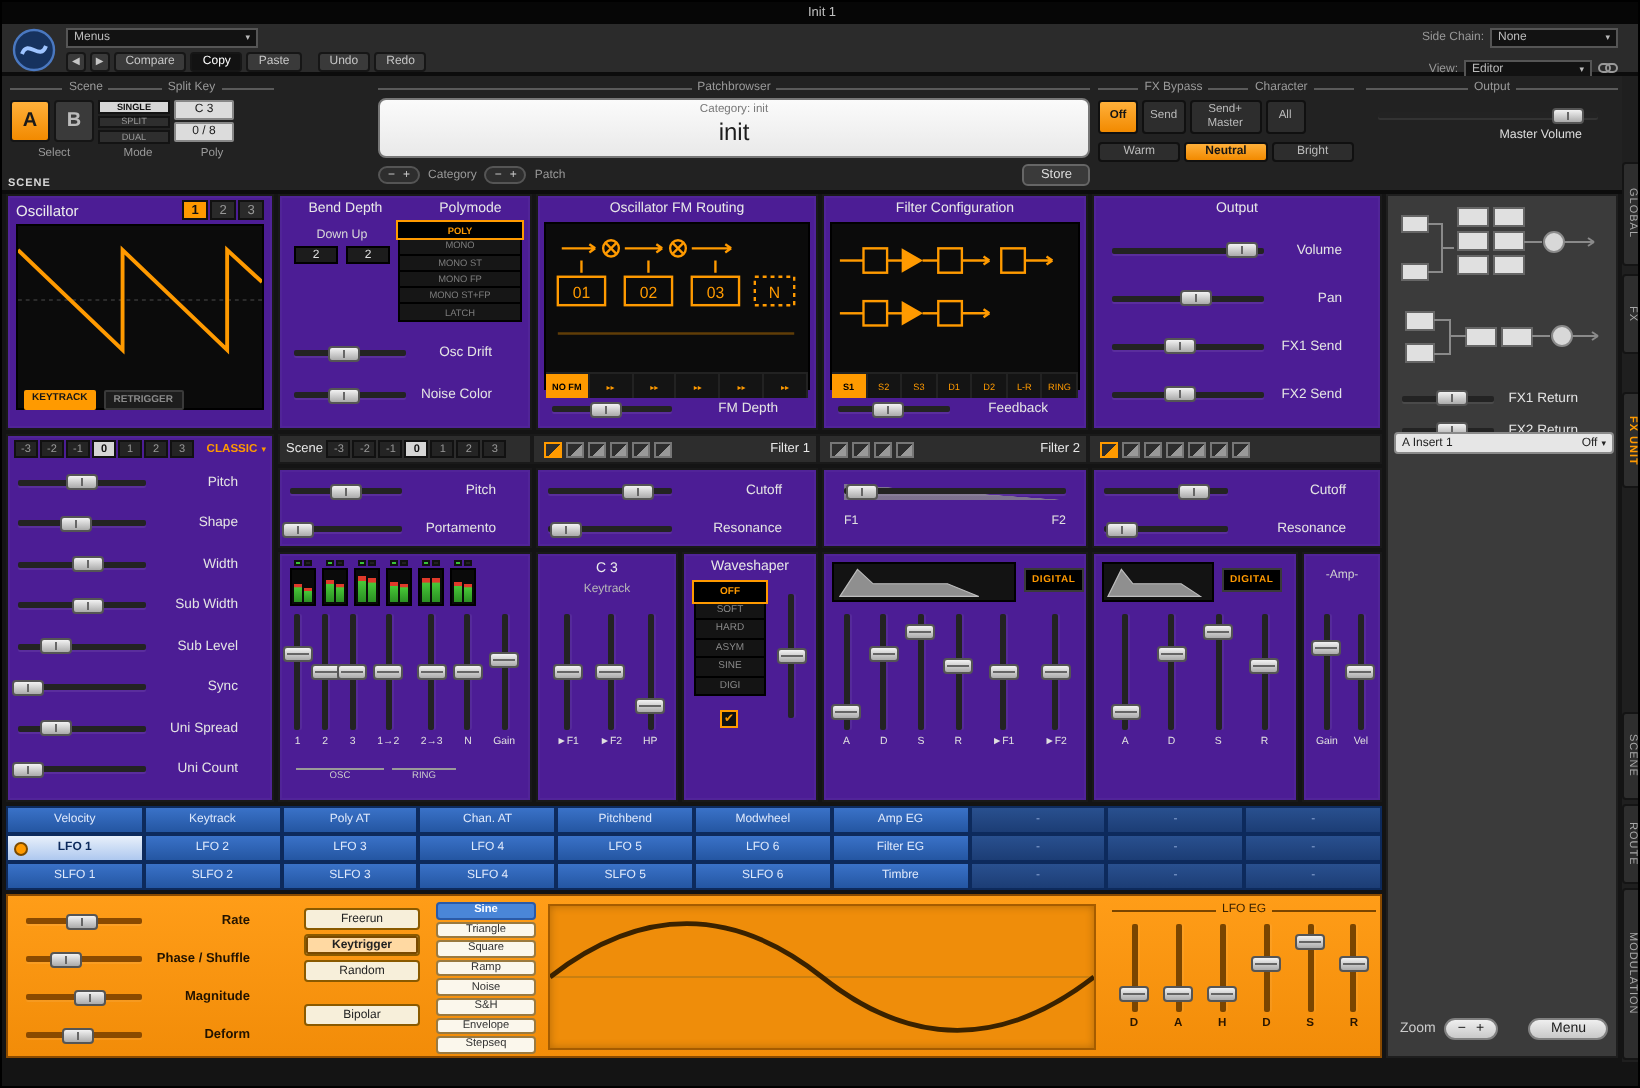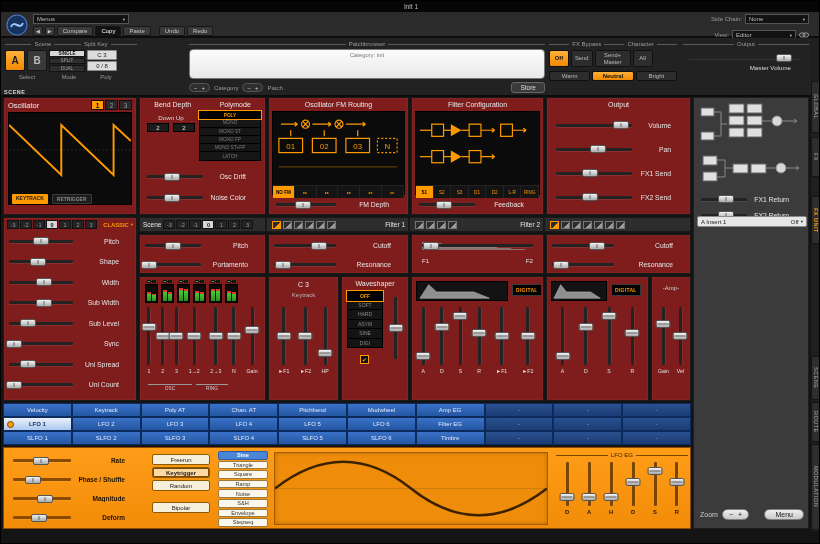--- a/index.html
+++ b/index.html
@@ -1,19 +1,19 @@
 <!DOCTYPE html>
 <html><head>
 <meta charset="utf-8">
 <style>
 *{margin:0;padding:0;box-sizing:border-box;font-family:"Liberation Sans","DejaVu Sans",sans-serif;}
 body{margin:0;background:#000;}
 #root{position:relative;width:820px;height:544px;background:#141414;overflow:hidden;color:#ddd;border:1px solid #000;}
 .abs{position:absolute;}
-.p{position:absolute;background:#7f1d1d;border:1px solid #191919;box-shadow:inset 0 0 0 1px rgba(255,255,255,.03);}
+.p{position:absolute;background:#4c1d95;border:1px solid #191919;box-shadow:inset 0 0 0 1px rgba(255,255,255,.03);}
 .bd{position:absolute;background:#0b0b0b;border:1px solid #000;}
 .ptitle{font-size:7px;color:#e8e8e8;text-align:center;padding-top:3px;}
 
 
 .titlebar{position:absolute;left:0;top:0;width:820px;height:11px;background:#060606;color:#c0c0c0;font-size:6.5px;display:flex;align-items:center;justify-content:center;}
 .menubar{position:absolute;left:0;top:11px;width:820px;height:26px;background:#2b2b2b;border-bottom:2px solid #0c0c0c;}
 .logo{position:absolute;width:22px;height:22px;}
 .mdd{position:absolute;height:10px;background:#121212;border:1px solid #555;color:#bbb;font-size:6px;display:flex;align-items:center;justify-content:space-between;padding:0 3px;}
 .mdd.sm{position:static;width:64px;height:10px;}
 .mlabel{font-size:6px;color:#999;}
@@ -249,20 +249,21 @@
     </div>
 
     <div class="hgroup" style="left:188px;width:356px">
       <div class="grpheader">
           <i></i>
           <span>Patchbrowser</span>
           <i></i>
         </div>
       <div class="patchbox">
         <div class="cat">Category: init</div>
+        <div class="pname">init</div>
       </div>
       <div class="patchnav">
         <div class="pill">
           <span>−</span>
           <span>+</span>
         </div>
         <span>Category</span>
         <div class="pill">
           <span>−</span>
           <span>+</span>

